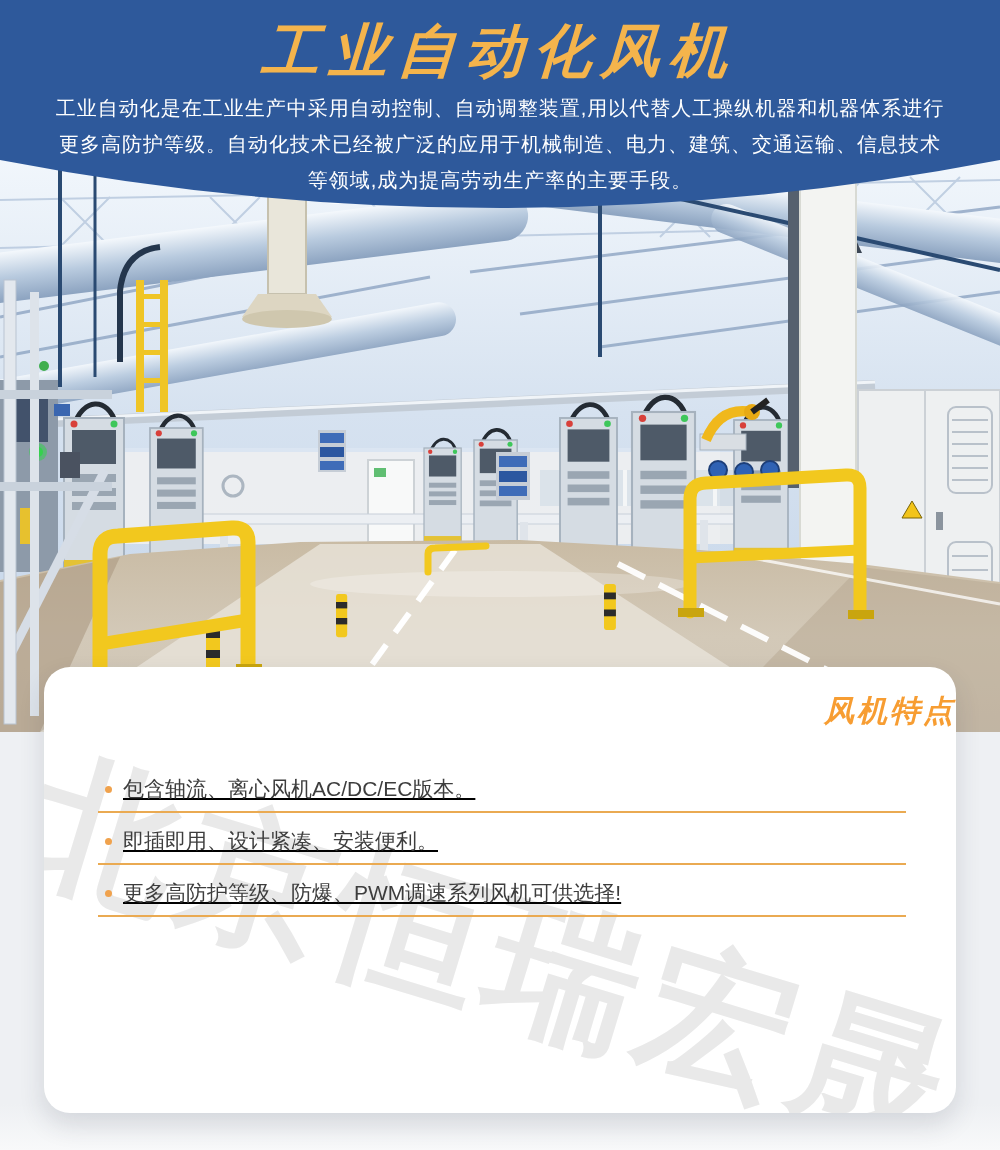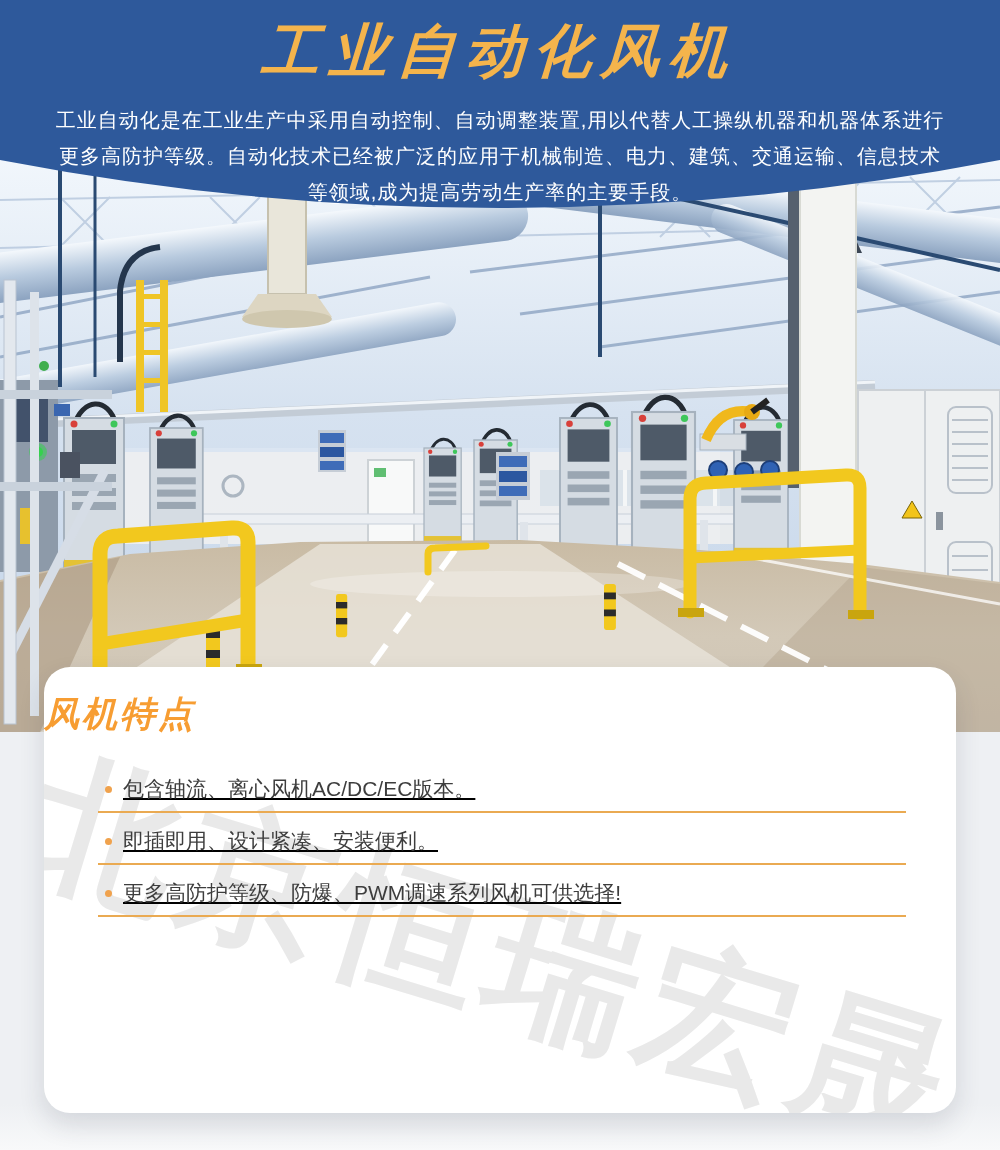--- a/index.html
+++ b/index.html
@@ -4,33 +4,33 @@
 <style>
   html,body{margin:0;padding:0;}
   body{background:#e4e6ea;font-family:"Liberation Sans","DejaVu Sans",sans-serif;}
   .page{position:relative;width:1000px;height:1150px;margin:0 auto;overflow:hidden;
         background:linear-gradient(180deg,#eef0f3 0%,#eef0f3 96%,#f8f9fa 100%);}
   
   .hero-solid{position:absolute;top:0;left:0;width:1000px;height:152px;background:#2e599b;z-index:1;}
   .hero-content{position:absolute;top:0;left:0;width:1000px;z-index:3;text-align:center;}
   .hero-title{margin:0;padding-top:20px;font-size:58px;line-height:62px;font-weight:900;font-style:italic;
               letter-spacing:10px;color:#f4b44c;transform:skewX(-3deg);}
-  .hero-desc{margin-top:20px;font-size:20px;line-height:36px;color:#ffffff;letter-spacing:1px;}
+  .hero-desc{margin-top:8px;font-size:20px;line-height:36px;color:#ffffff;letter-spacing:1px;}
   
   .photo{position:absolute;top:152px;left:0;width:1000px;height:580px;z-index:1;}
   
   .card{position:absolute;top:667px;left:44px;width:912px;height:446px;background:#ffffff;
         border-radius:26px;box-shadow:0 12px 26px rgba(40,50,70,.14);overflow:hidden;z-index:5;}
   .wm-cn{position:absolute;top:52px;left:18px;z-index:0;font-size:150px;font-weight:700;color:#e9e9e9;
          letter-spacing:10px;white-space:nowrap;transform:rotate(17deg);transform-origin:left top;
          pointer-events:none;user-select:none;}
   .wm-en{position:absolute;top:56px;left:0;width:100%;z-index:1;text-align:center;font-size:46px;
          font-weight:700;font-style:italic;letter-spacing:7px;color:#ececec;pointer-events:none;}
-  .card-title{position:absolute;top:24px;left:0;width:100%;z-index:2;margin:0;text-align:left;
-              font-size:35px;font-weight:900;font-style:italic;letter-spacing:3px;color:#f79d32;}
+  .card-title{position:absolute;top:24px;left:0;width:100%;z-index:2;margin:0;text-align:right;
+              font-size:30px;font-weight:900;font-style:italic;letter-spacing:3px;color:#f79d32;}
   .features-list{position:absolute;top:108px;left:54px;right:50px;z-index:2;text-decoration:underline;}
   .feature-row{display:flex;align-items:flex-start;border-bottom:2px solid #eaaa52;
                padding-bottom:8px;margin-bottom:14px;font-size:21px;line-height:28px;color:#3d3d3d;}
   .feature-row .dot{flex:none;width:7px;height:7px;border-radius:50%;background:#f0a24d;margin:11px 11px 0 7px;}
   .feature-row.no-dot{padding-left:25px;}
 </style>
 </head>
 <body>
 
 <div class="page">

